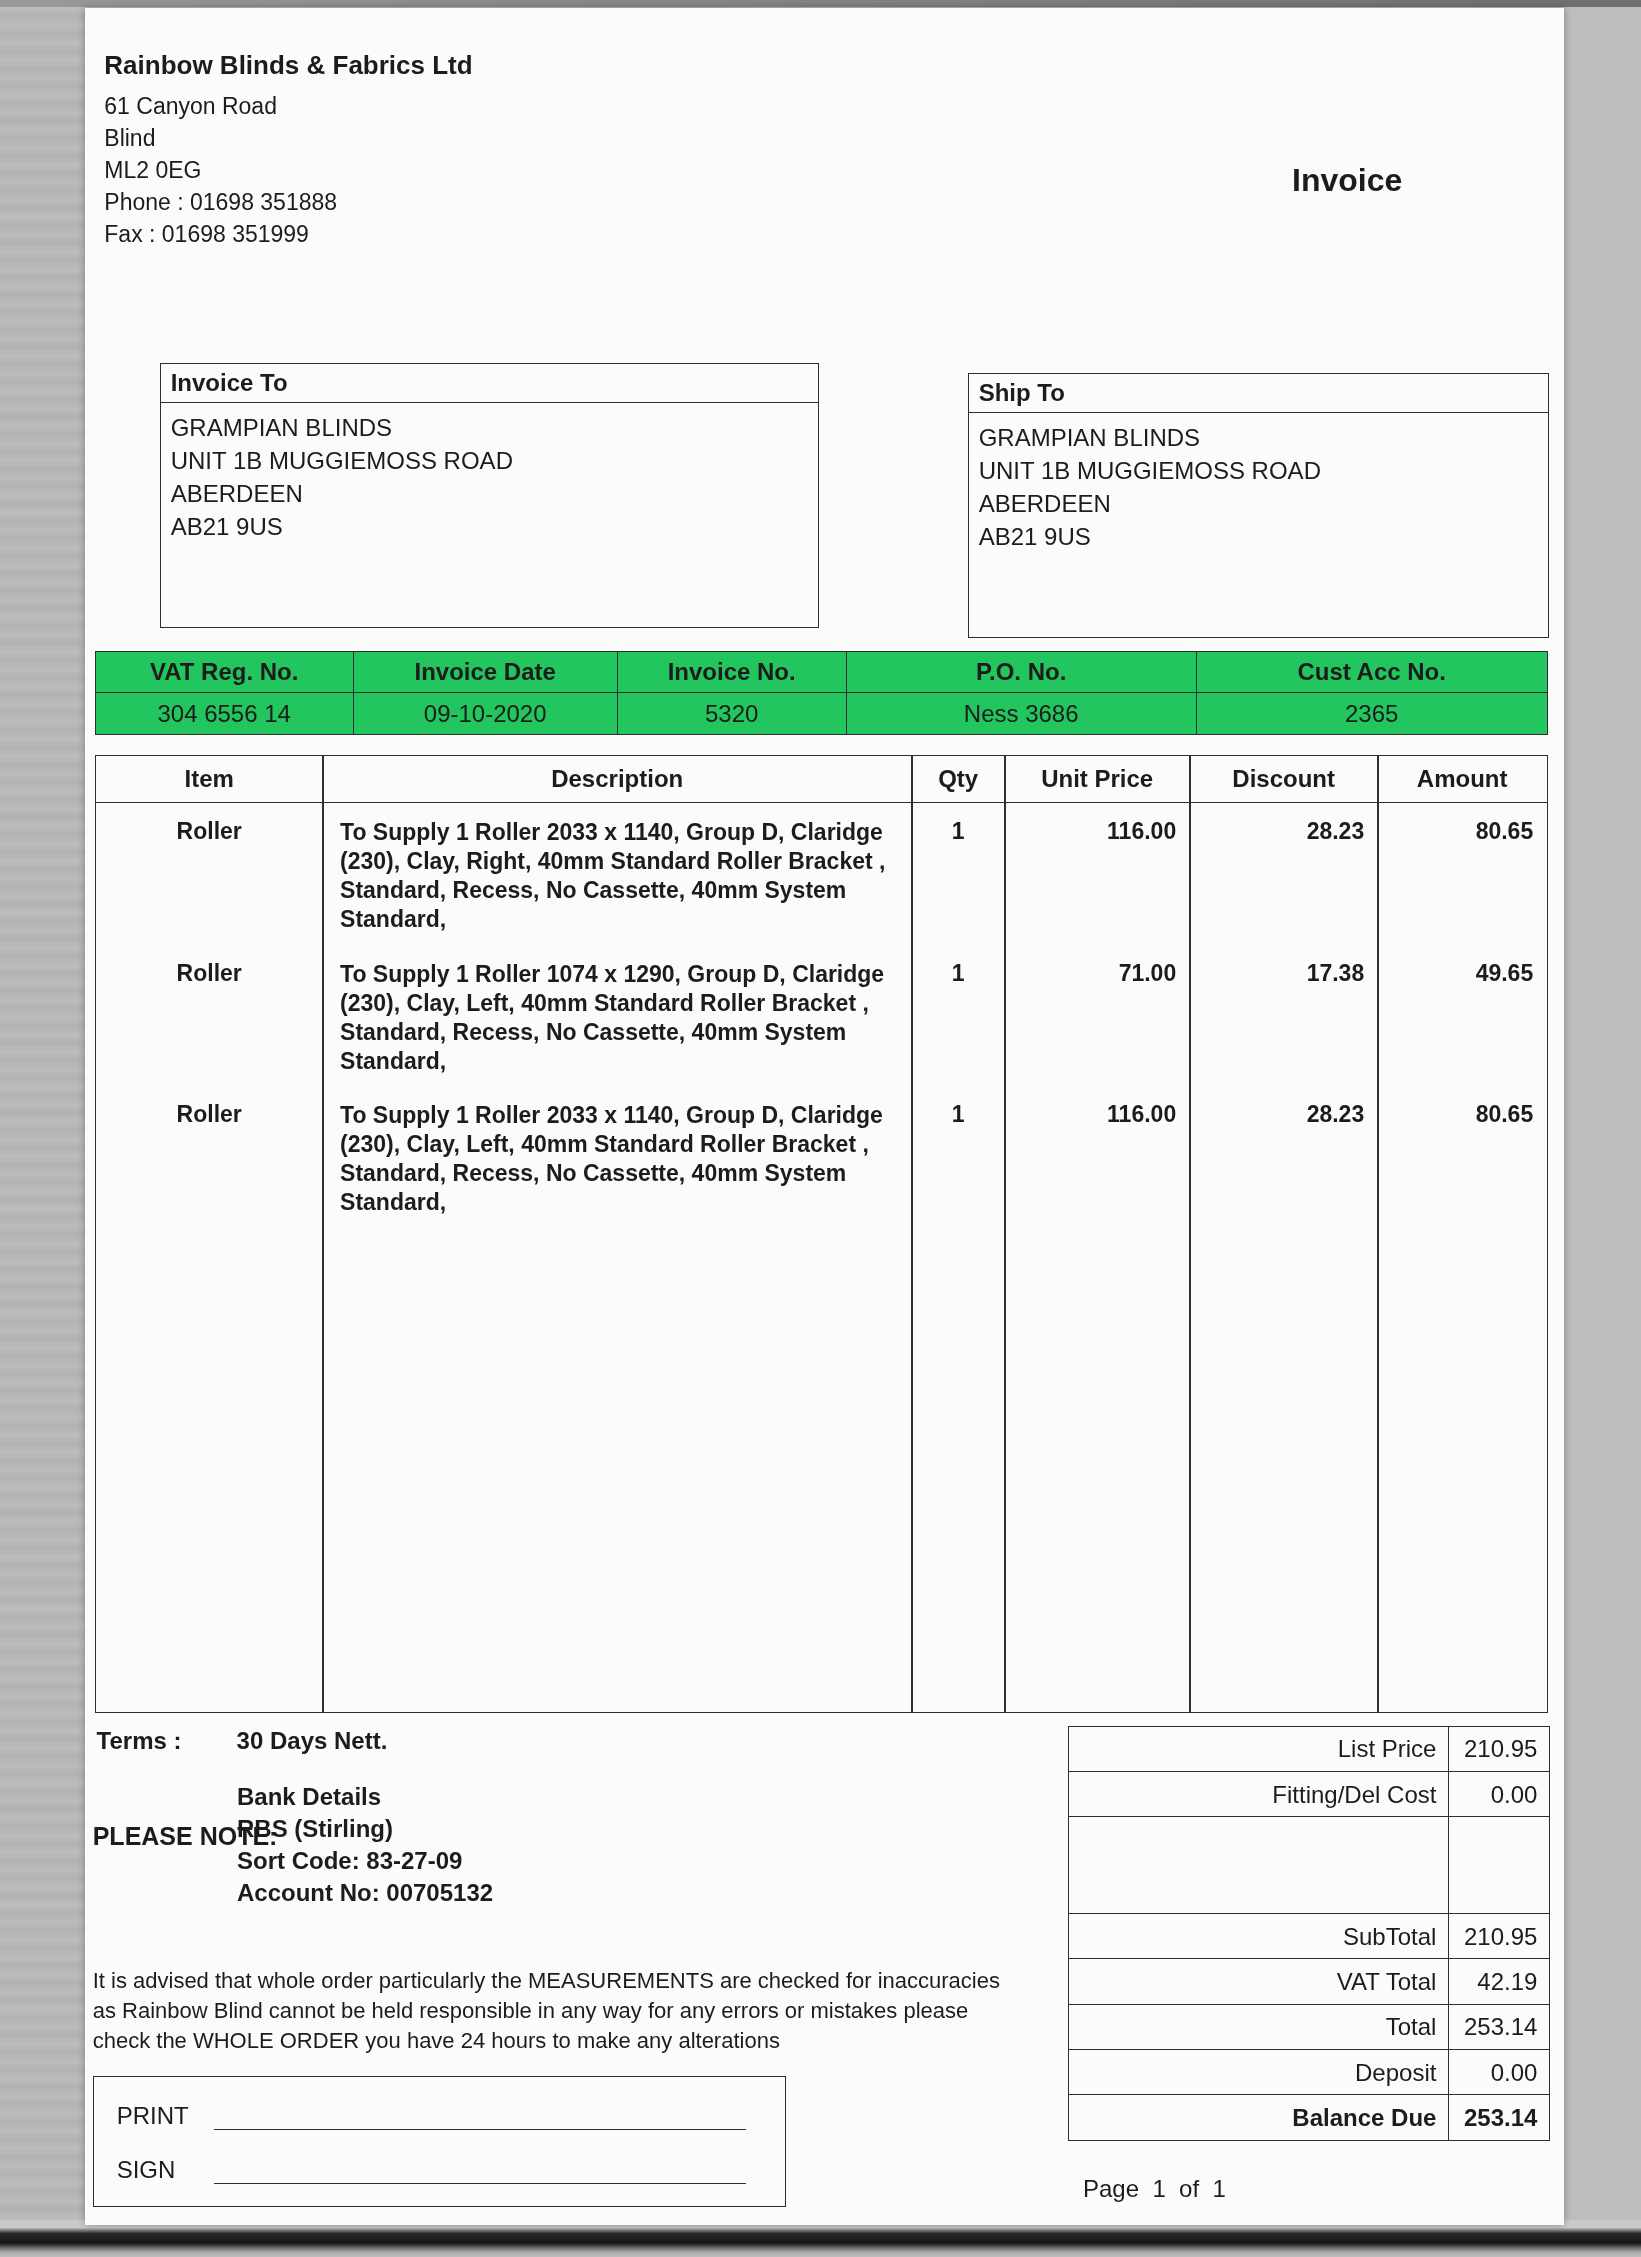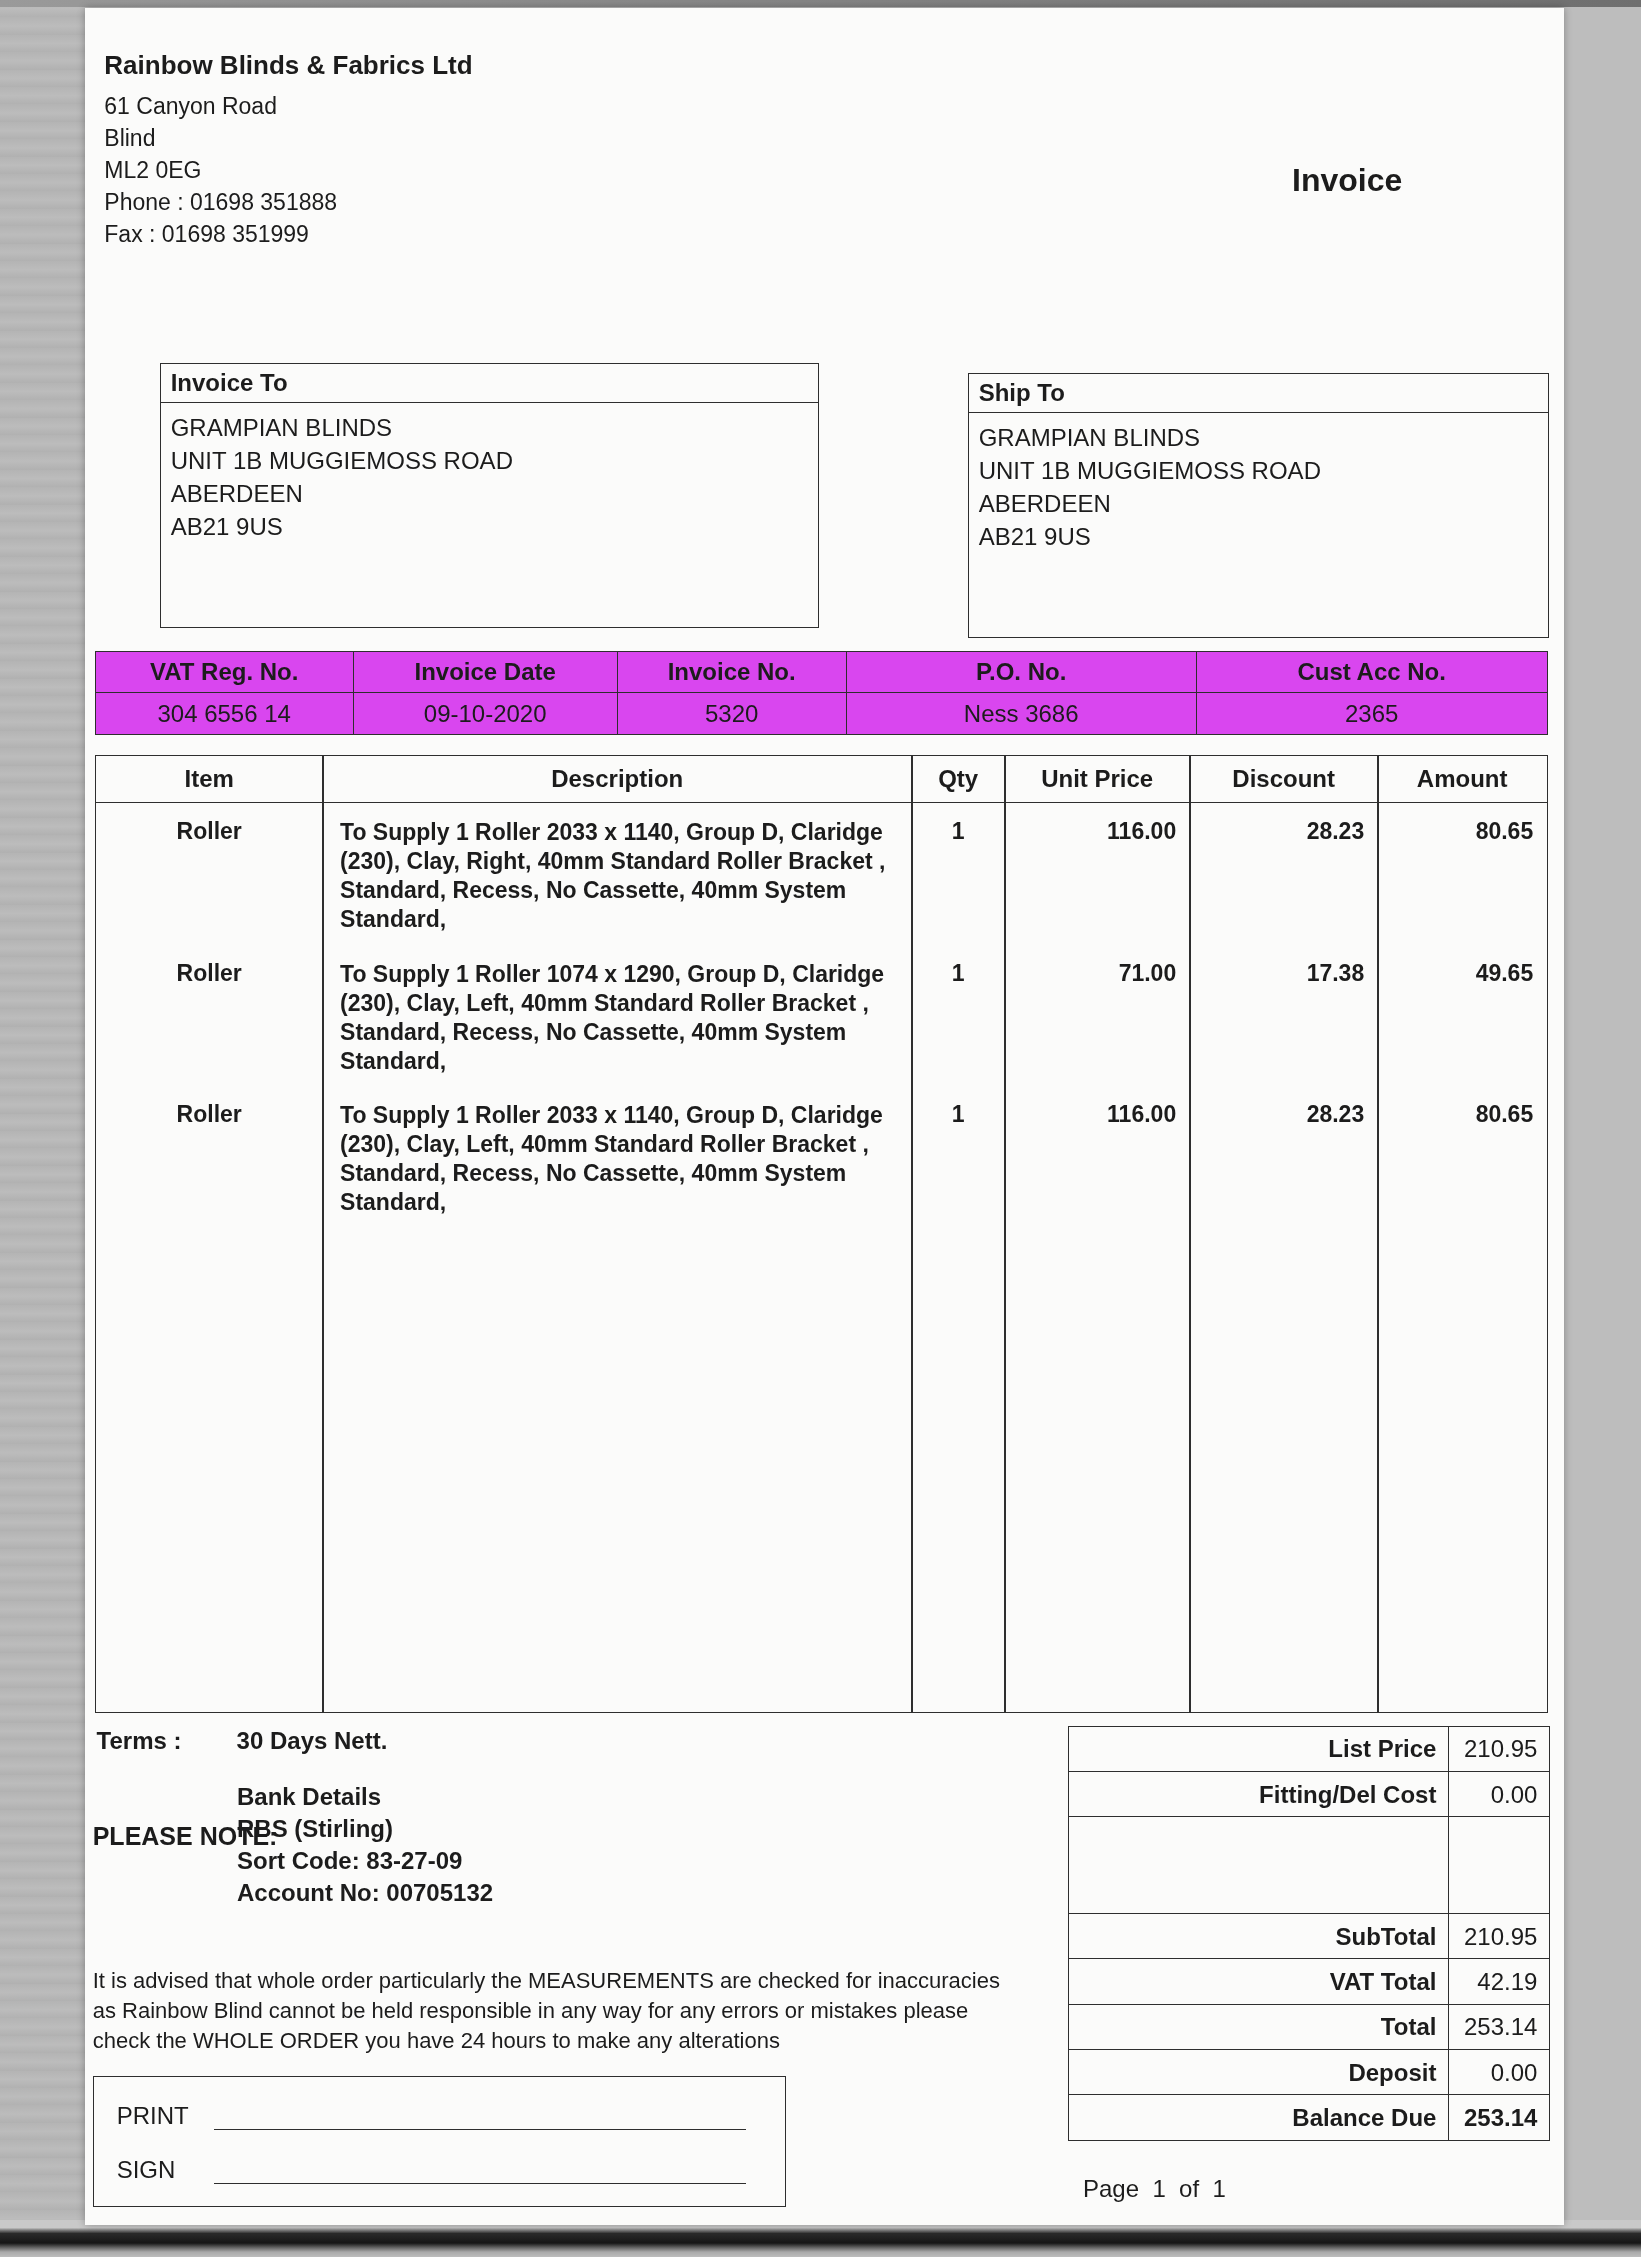--- a/index.html
+++ b/index.html
@@ -38,21 +38,21 @@
 
   
   .addr-box { border:1.9px solid #2e2e2e; }
   .box-invoice-to { left:75px; top:355px; width:657px; height:263px; }
   .box-ship-to   { left:883px; top:365px; width:579px; height:263px; }
   .addr-label { font-size:24px; font-weight:bold; padding:5.8px 9.7px 4.8px; border-bottom:1.9px solid #2e2e2e; }
   .addr-body { padding:7.7px 9.7px; }
   .addr-line { font-size:24px; line-height:33px; }
 
   
-  .meta-table { left:9.7px; top:643px; width:1451px; border:1.9px solid #2e2e2e; background:#d946ef; }
+  .meta-table { left:9.7px; top:643px; width:1451px; border:1.9px solid #2e2e2e; background:#22c55e; }
   .meta-row { display:grid; grid-template-columns:258px 264px 229px 350px 1fr; }
   .meta-cell { text-align:center; font-size:24px; padding:6.8px 3.9px 5.8px; border-right:1.9px solid #2e2e2e; }
   .meta-cell:last-child { border-right:none;text-align:center; }
   .meta-head .meta-cell { font-weight:bold; border-bottom:1.9px solid #2e2e2e; }
 
   
   .items-table { left:9.7px; top:747px; width:1451px; height:956px; border:1.9px solid #2e2e2e; }
   .items-grid { display:grid; grid-template-columns:227px 589px 93px 185px 188px 169px;font-weight:bold; }
   .items-head { border-bottom:1.9px solid #2e2e2e; font-weight:bold; font-size:24px; }
   .items-head > div { text-align:center; padding:9.7px 3.9px 8.7px; }
@@ -67,21 +67,21 @@
   .terms { left:11.6px; top:1719px; font-size:24px; font-weight:bold; }
   .terms-label { display:inline-block; width:140px; }
   .bank { left:152px; top:1773px; font-size:24px; font-weight:bold; line-height:32px; }
   .please-note { left:7.7px; top:1814px; font-size:25px; font-weight:bold; }
   .note-body { left:7.7px; top:1958px; width:927px; font-size:22px; line-height:30px; }
 
   
   .totals { left:983px; top:1718px; width:480px; border:1.9px solid #2e2e2e; }
   .tot-row { display:grid; grid-template-columns:380px 1fr; border-bottom:1.9px solid #2e2e2e; }
   .tot-row:last-child { border-bottom:none; }
-  .tot-label { text-align:right; font-size:24px; padding:8.7px 11.6px 7.7px 3.9px; border-right:1.9px solid #2e2e2e;font-weight:bold; }
+  .tot-label { text-align:right; font-size:24px; padding:8.7px 11.6px 7.7px 3.9px; border-right:1.9px solid #2e2e2e; }
   .tot-value { text-align:right; font-size:24px; padding:8.7px 11.6px 7.7px 3.9px; }
   .tot-filler .tot-label { height:79px; }
   .tot-bold .tot-label, .tot-bold .tot-value { font-weight:bold; }
 
   
   .sign-box { left:7.7px; top:2068px; width:691px; height:129px; border:1.9px solid #2e2e2e; }
   .sig-row { display:flex; align-items:flex-end; margin:11.6px 39px 0 23px; height:42px; }
   .sig-label { font-size:24px; width:97px; }
   .sig-line { flex:1; border-bottom:1.9px solid #2e2e2e; height:33px; }
 

